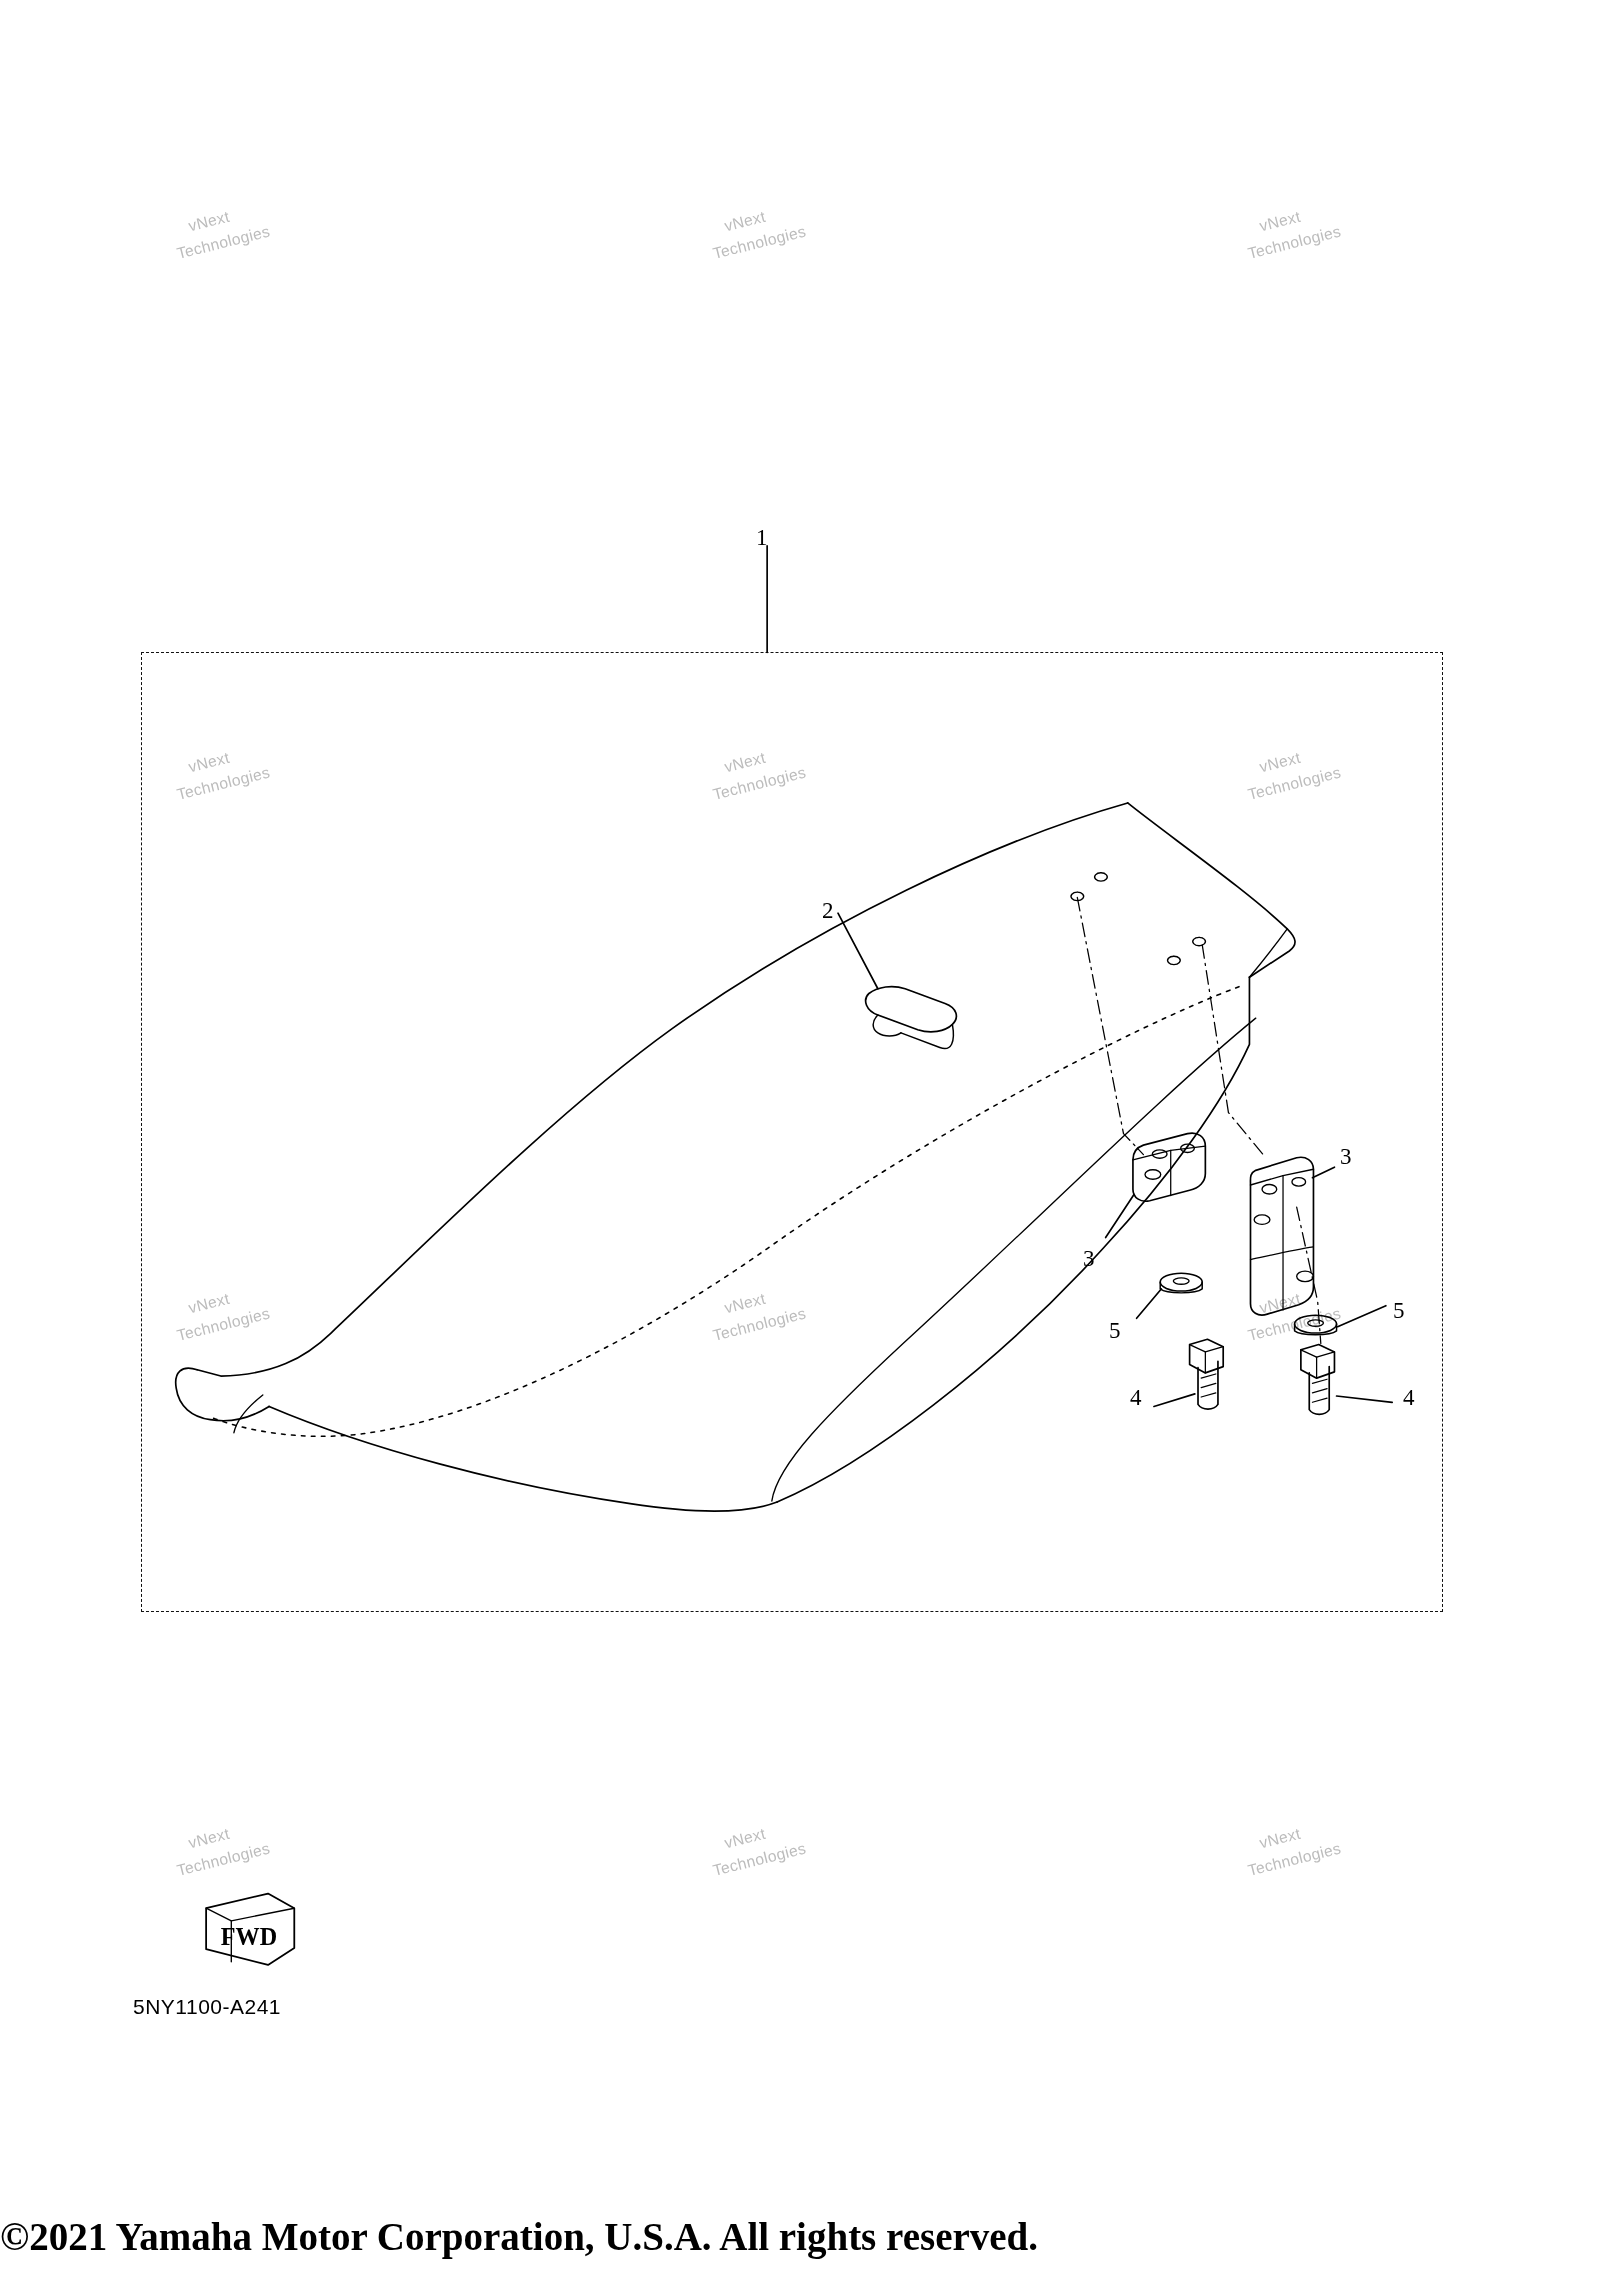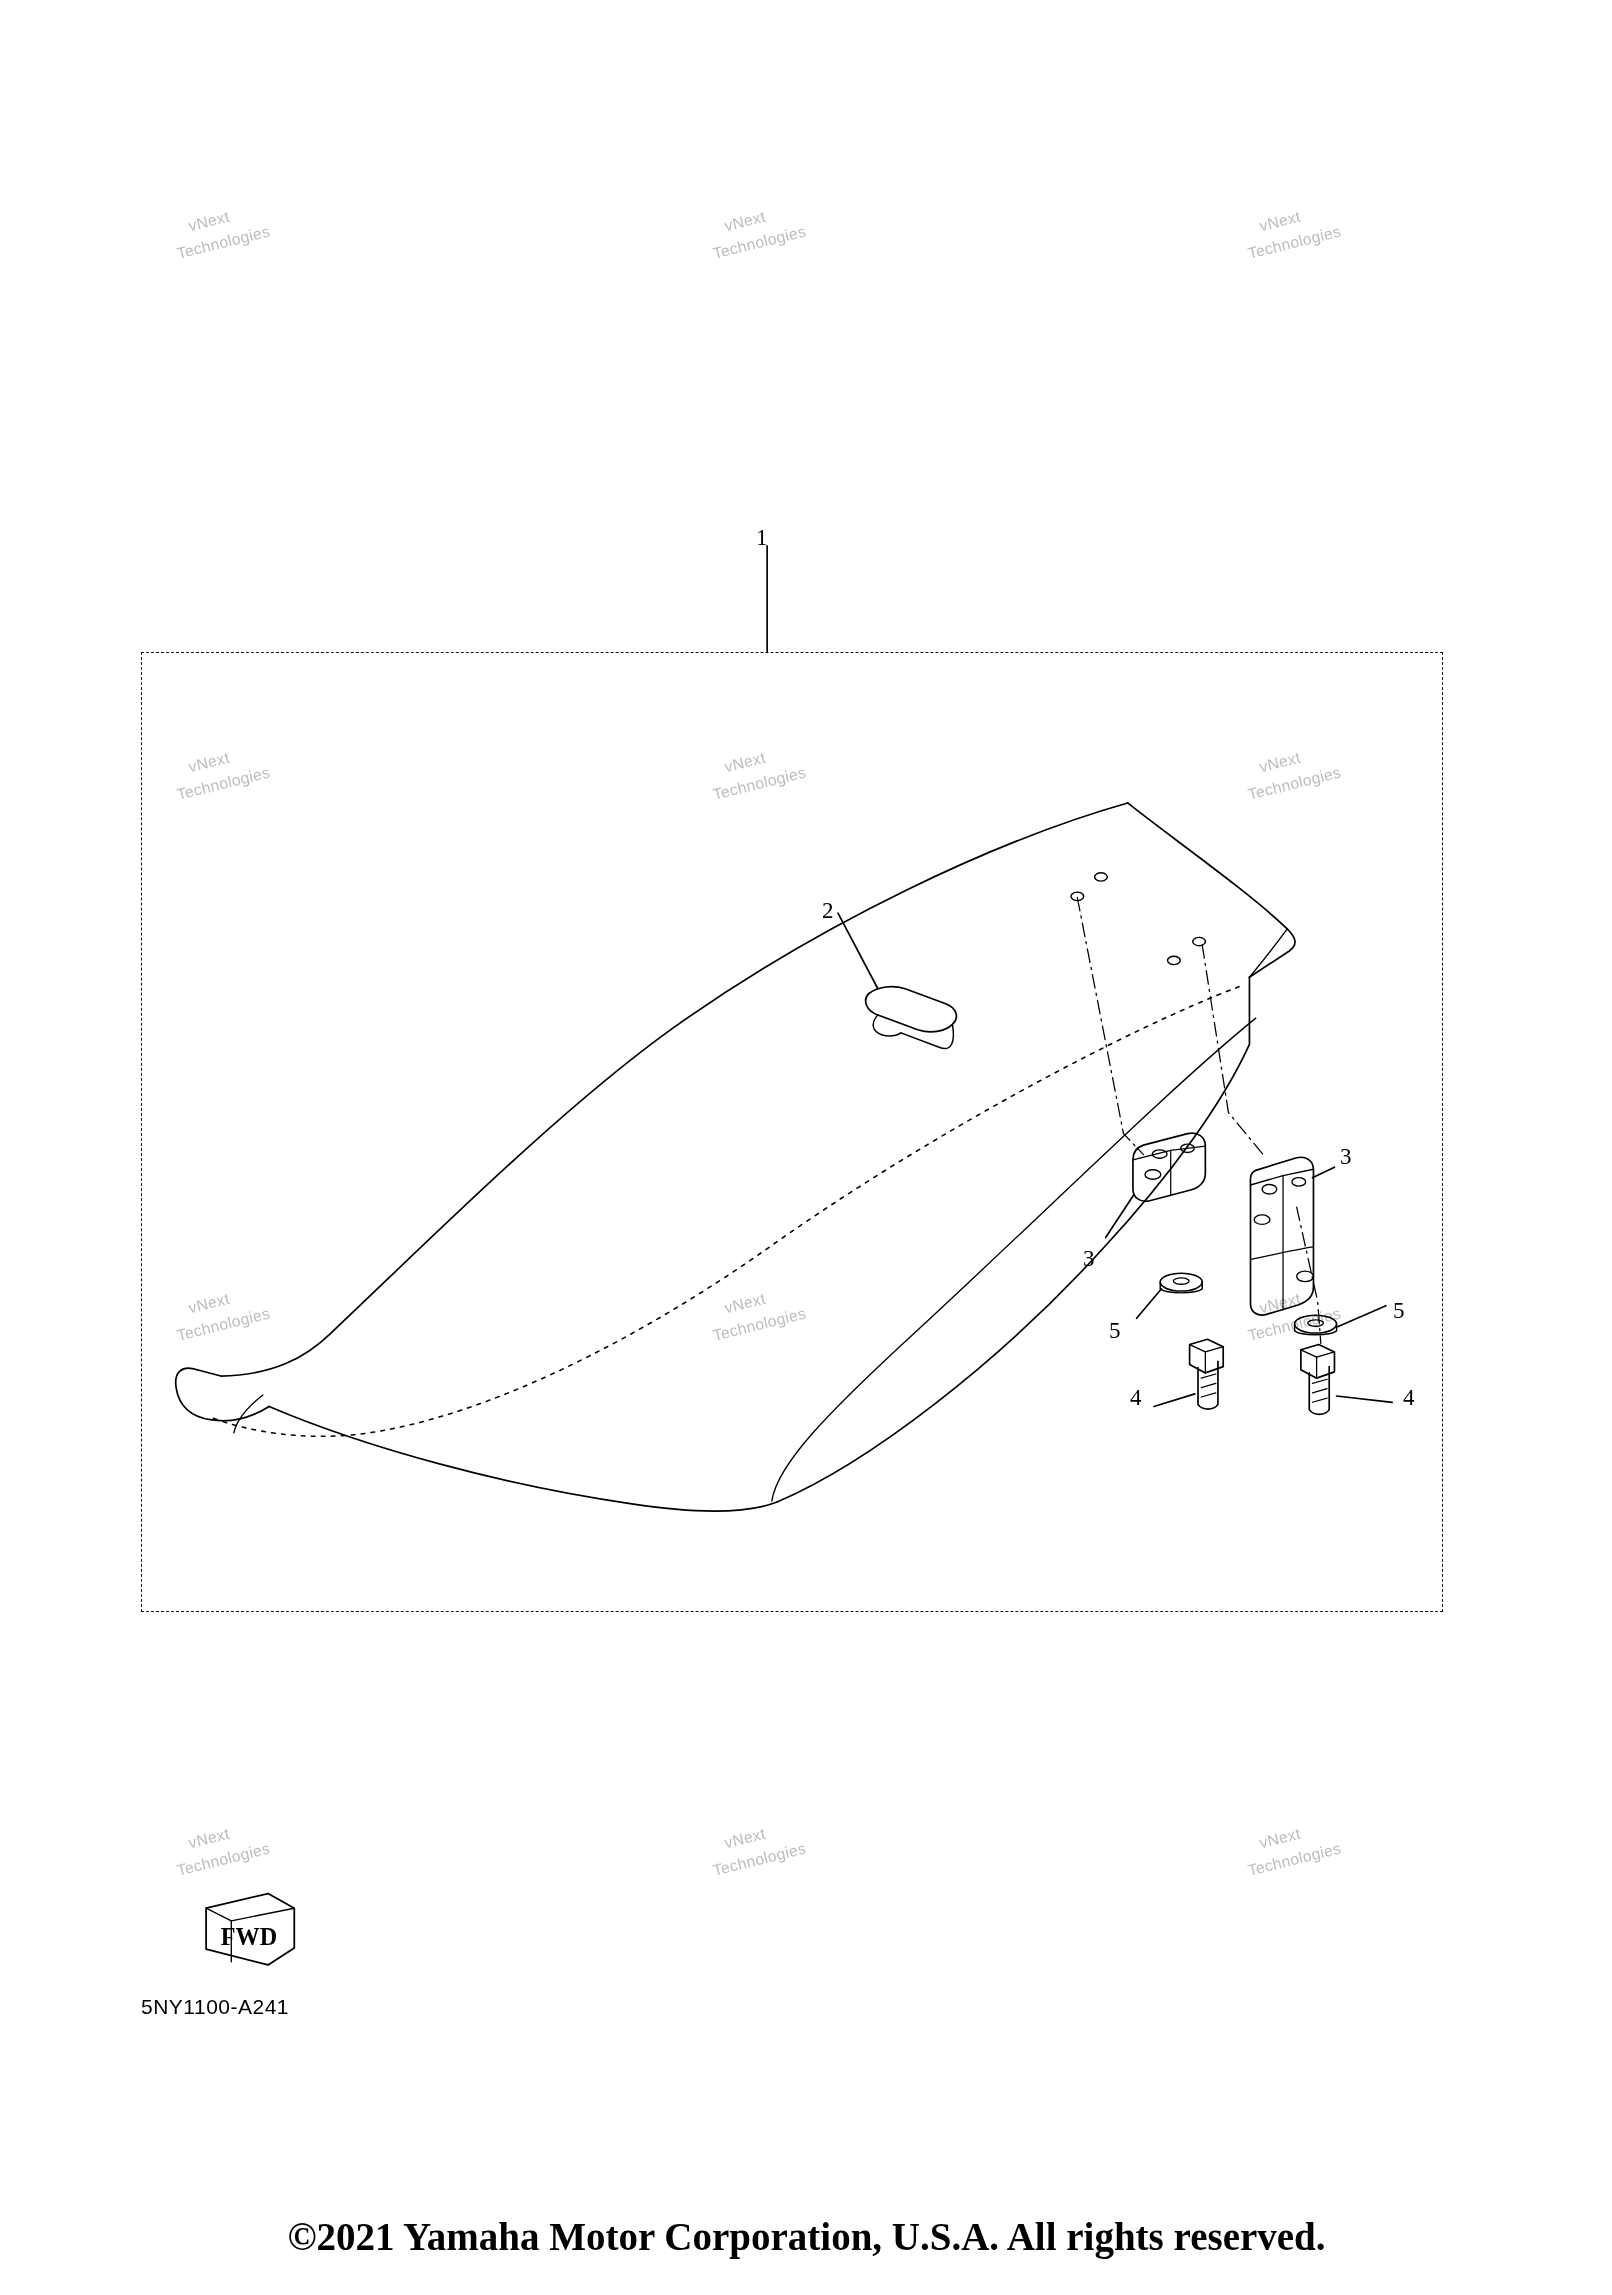--- a/index.html
+++ b/index.html
@@ -55,29 +55,27 @@
     user-select: none;
   }
 
   
   .partcode {
     position: absolute;
     font-family: "Liberation Sans", sans-serif;
     font-size: 21px;
     letter-spacing: 0.5px;
     color: #000;
-    margin-left: 8px;
   }
 
   
   .copyright {
     position: absolute;
     left: 0;
     width: 1613px;
-    text-align: center;
     font-family: "Liberation Serif", serif;
     font-weight: bold;
     font-size: 39px;
     color: #000;
   }
 
   svg { display: block; }
   .art { position: absolute; left: 0; top: 0; }
 </style>
 </head>

